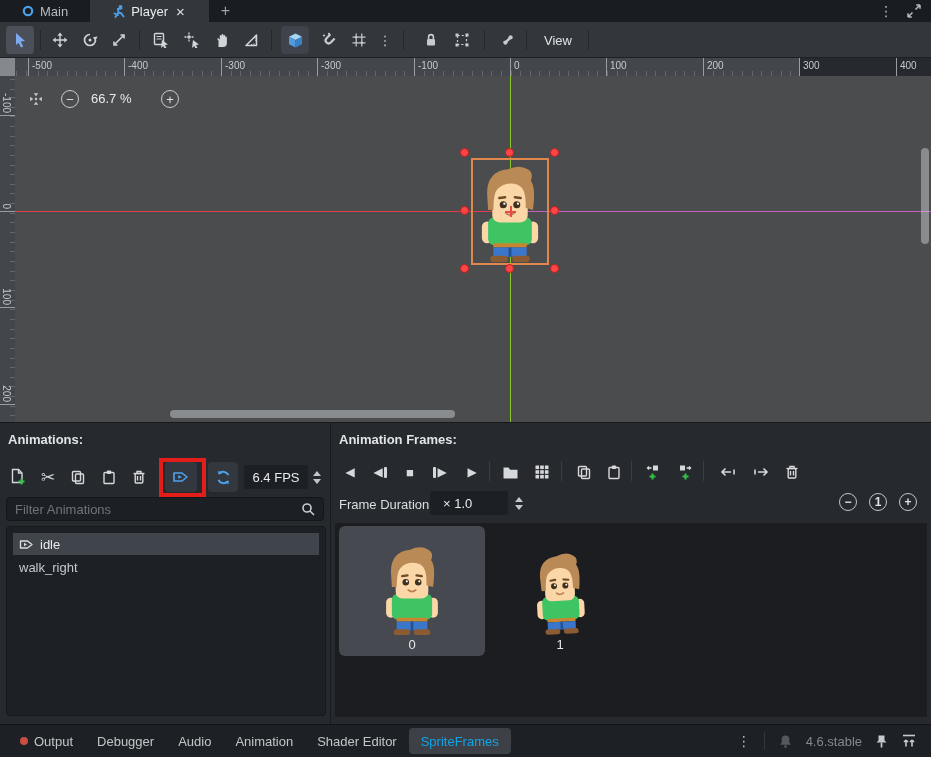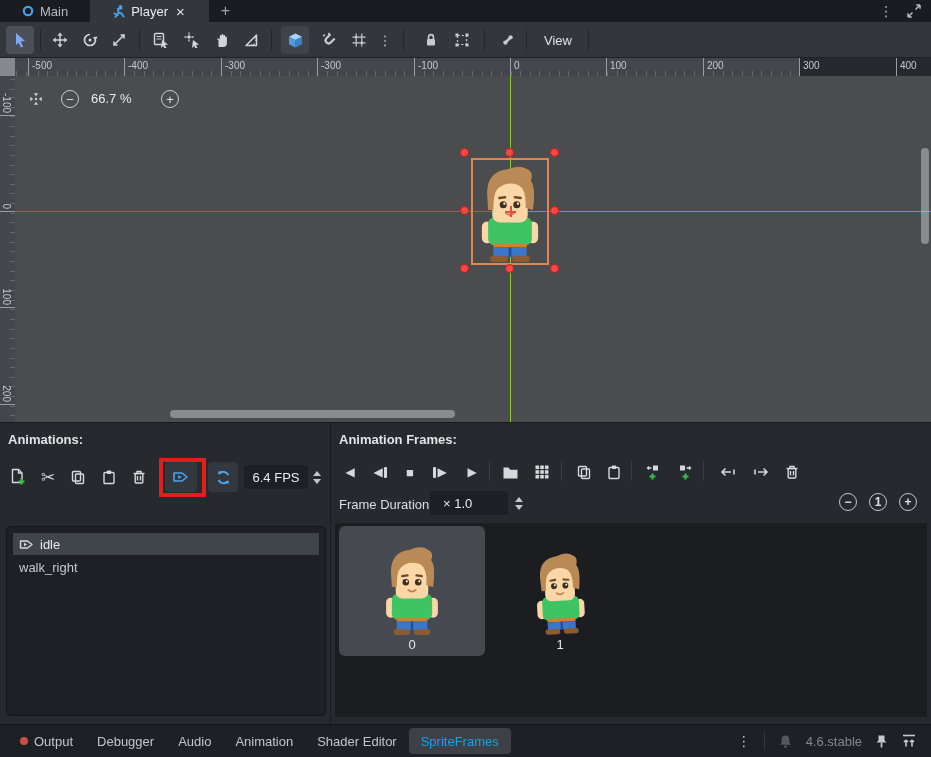--- a/index.html
+++ b/index.html
@@ -367,20 +367,29 @@
             <path d="M3.2 1.6 L3.6 5.2 L7 4.4" fill="#4fa3f0" stroke="none"></path>
             <path d="M13.8 15.4 L13.4 11.8 L10 12.6" fill="#4fa3f0" stroke="none"></path>
           </svg>
       </div>
       <div id="fps-field">6.4 FPS</div>
       <div class="spinner" style="left:310px;top:42px">
         <span class="chev-up"></span>
           <span class="chev-down"></span>
       </div>
 
+      <div id="filter-box">
+        <input type="text" placeholder="Filter Animations" style="">
+        <span style="padding-right:8px">
+          <svg width="14" height="14" fill="none" stroke="#c9ccd0" stroke-width="1.6">
+              <circle cx="6" cy="6" r="4"></circle>
+              <path d="M9 9 L13 13"></path>
+            </svg>
+        </span>
+      </div>
 
       <div id="anim-list">
         <div class="anim-row selected" style="top:6px">
           <span>
             <svg width="15" height="13">
                 <path d="M1.5 3 h7 l4.5 3.5 l-4.5 3.5 h-7 Z" fill="none" stroke="#d8dadd" stroke-width="1.4" stroke-linejoin="round"></path>
                 <path d="M5 4.8 L8 6.5 L5 8.2 Z" fill="#d8dadd"></path>
               </svg>
           </span>
           <span>idle</span>

